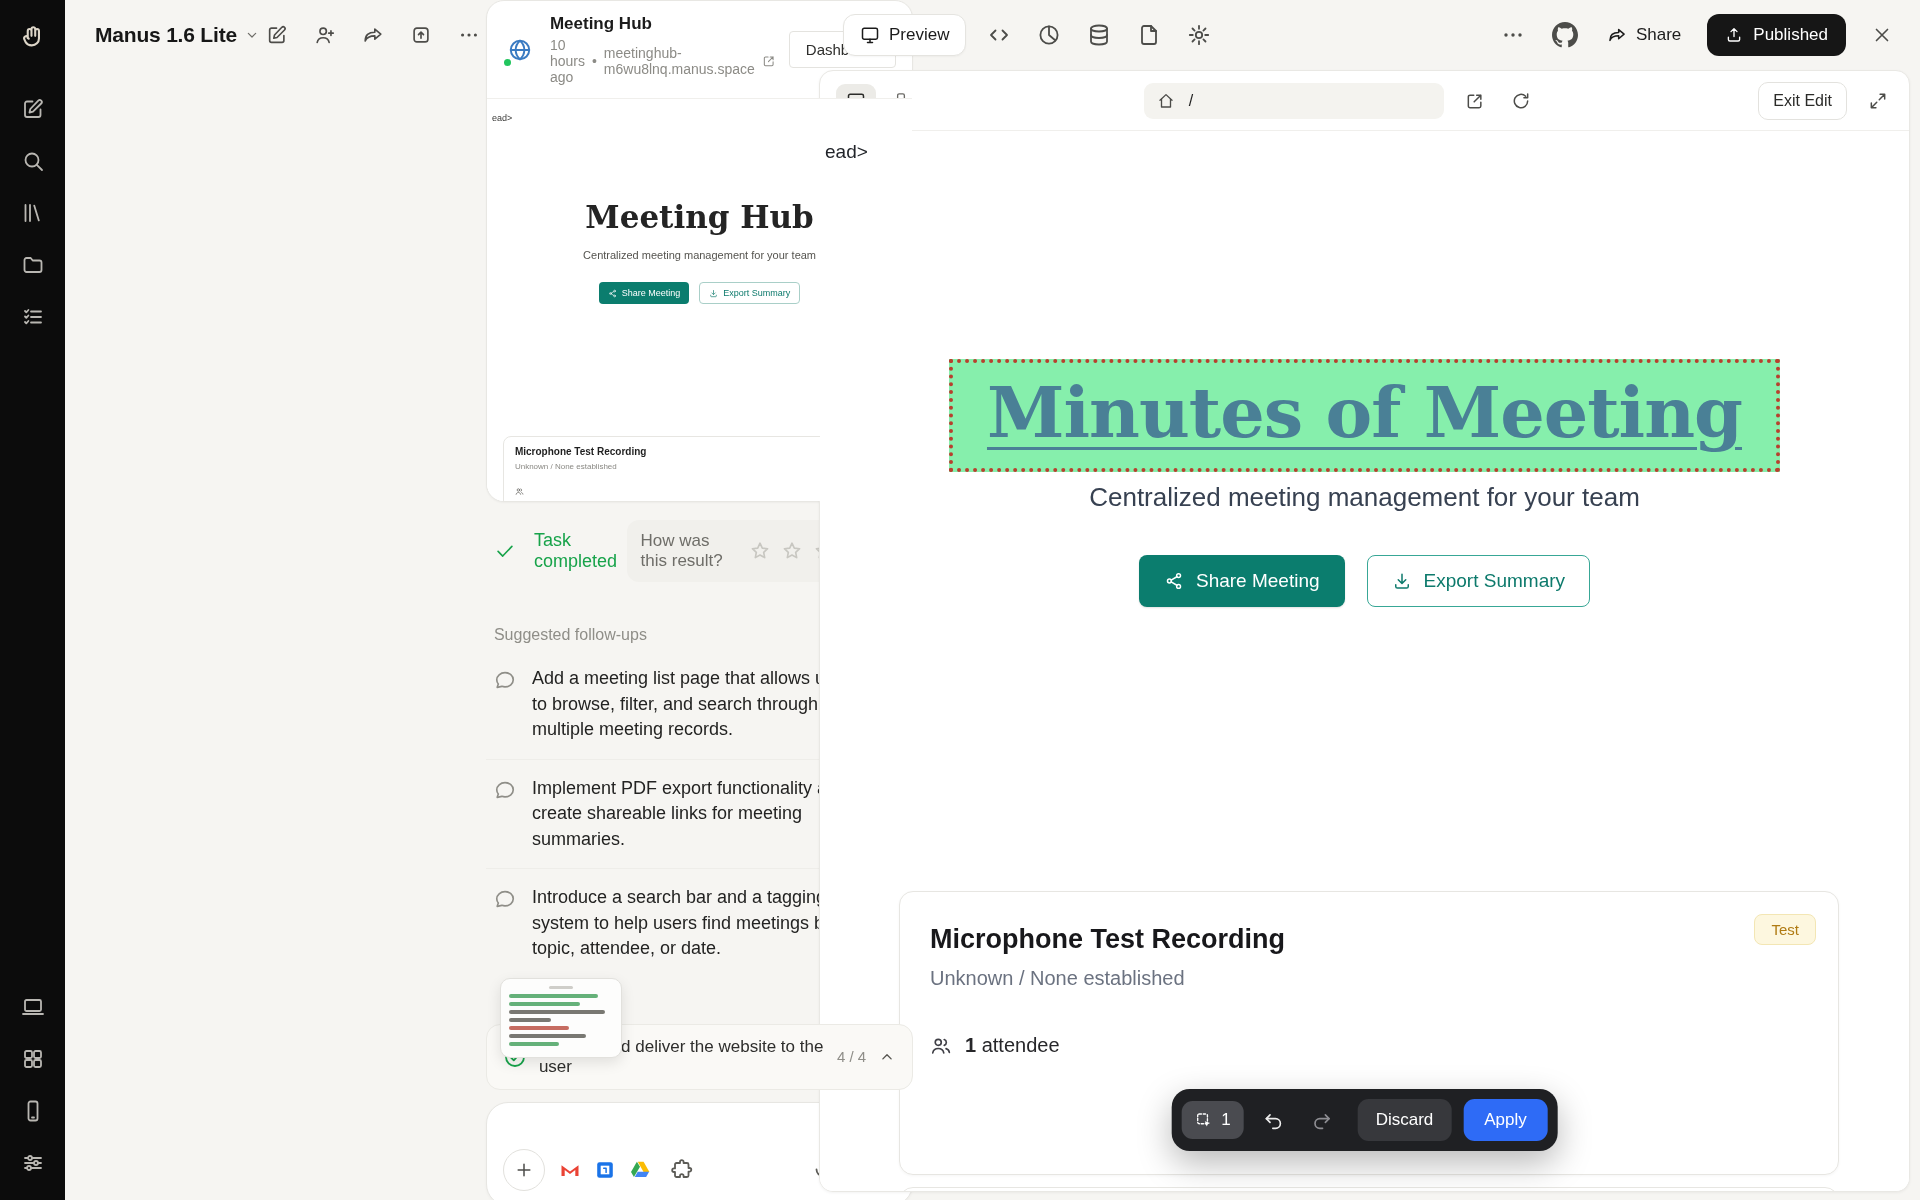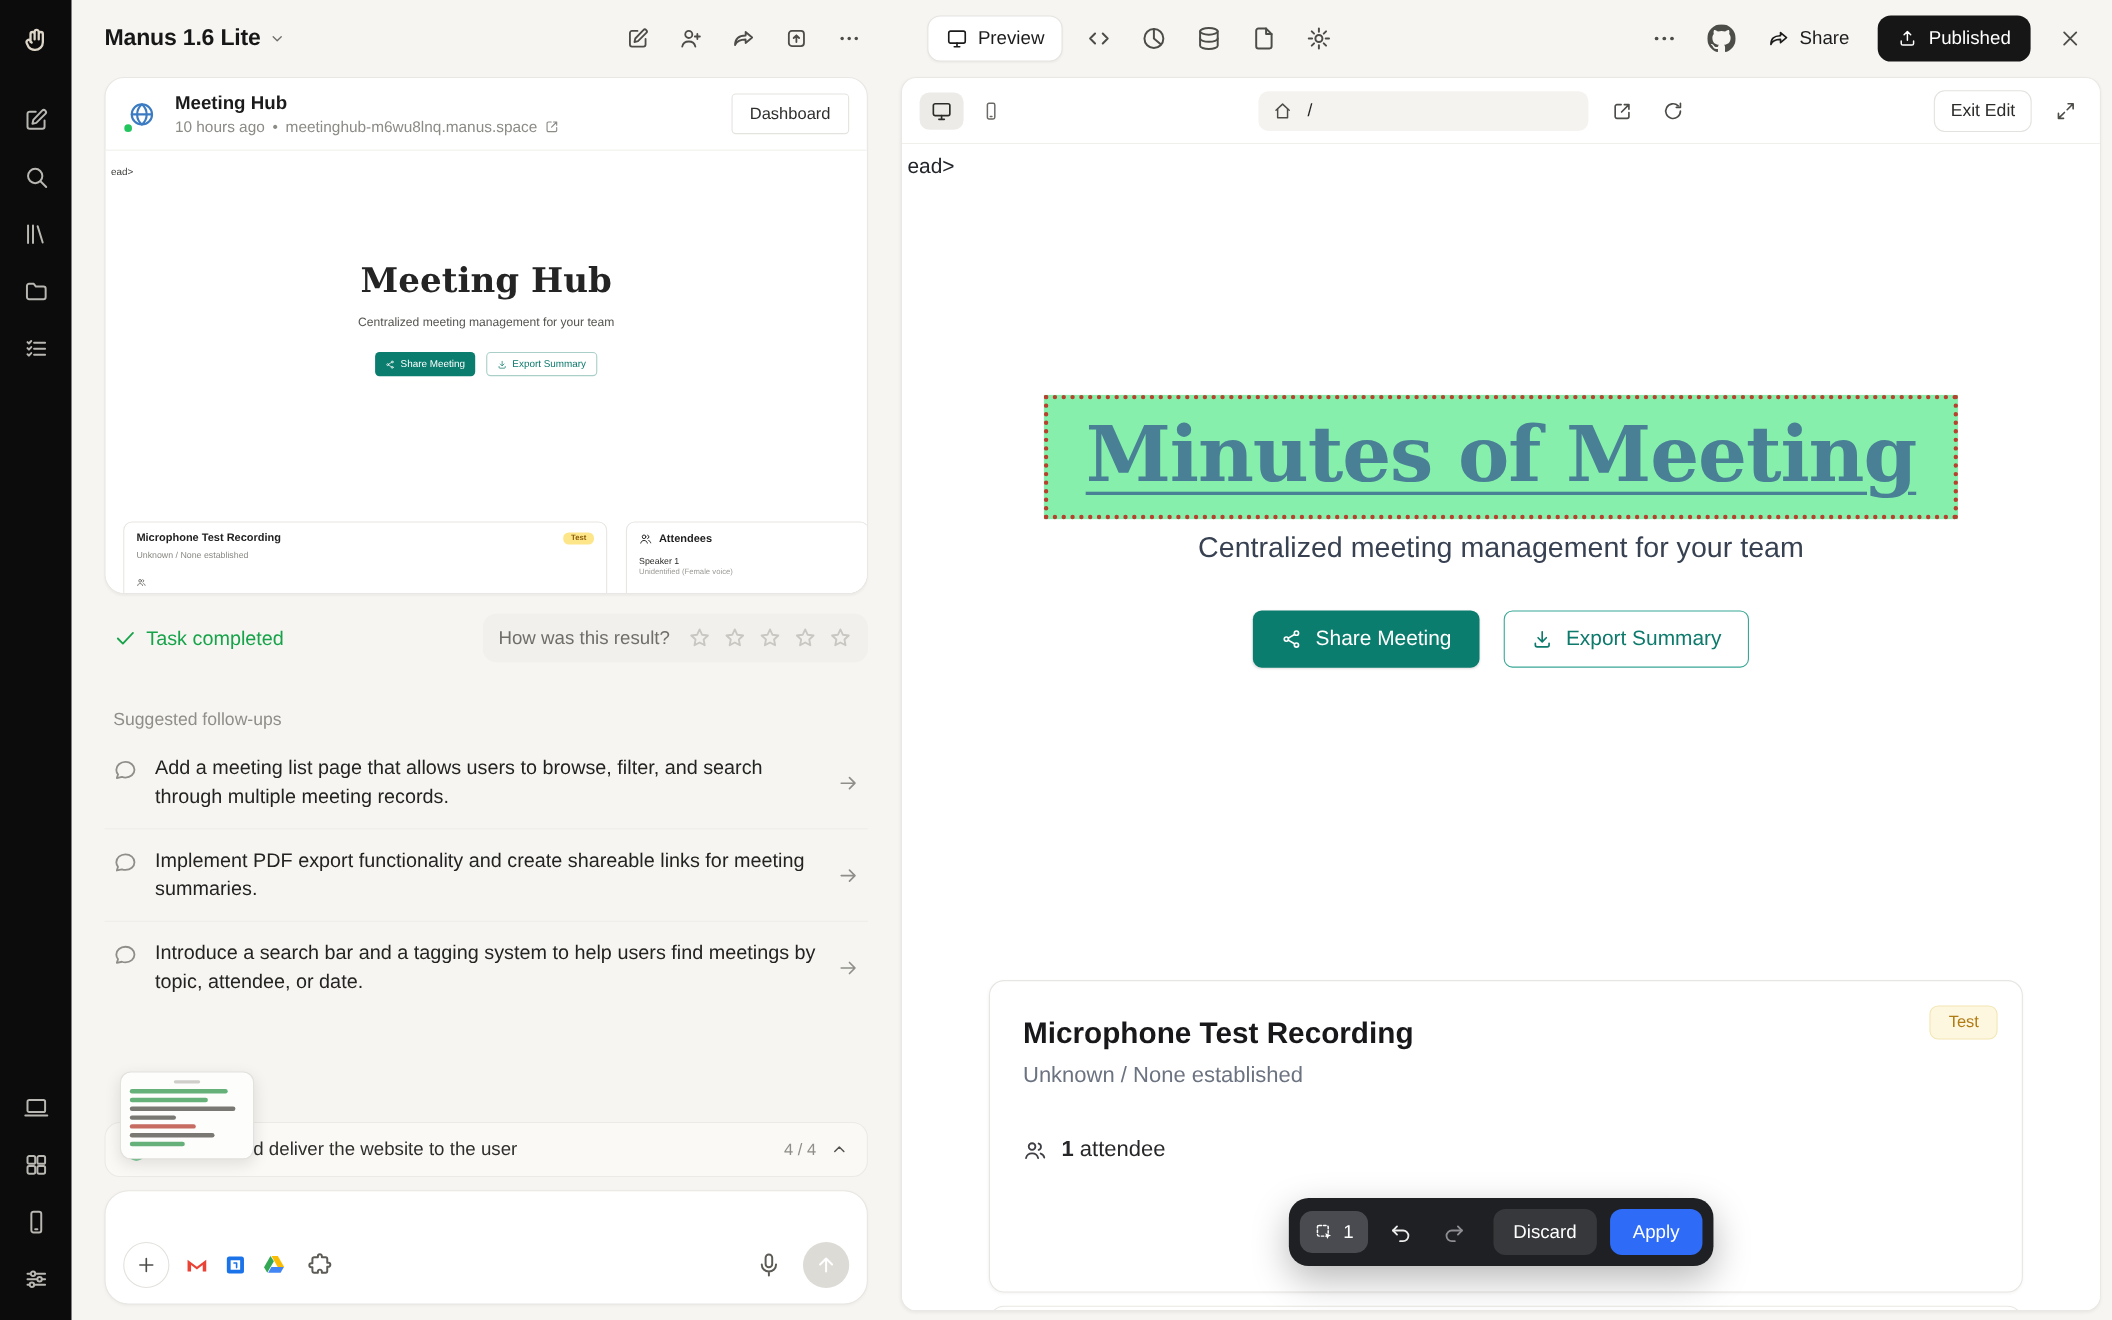--- a/index.html
+++ b/index.html
@@ -17,21 +17,21 @@
   .app { display:flex; width:1920px; height:1200px; }
 
   
   .sidebar { width:65px; background:#0c0c0c; display:flex; flex-direction:column; align-items:center; padding:16px 0 16px; }
   .sb-btn { width:42px; height:42px; display:grid; place-items:center; color:#b9b7b2; border-radius:10px; }
   .sb-btn.logo { color:#ddd6c8; margin-bottom:30px; }
   .sb-group { display:flex; flex-direction:column; gap:10px; align-items:center; }
   .sb-spacer { flex:1; }
 
   
-  .chat-panel { width:754px; padding:0 30px; display:flex; flex-direction:column; }
+  .chat-panel { width:754px; padding:0 30px; display:flex; }
   .chat-header { height:70px; display:flex; align-items:center; justify-content:space-between; flex:none; }
   .chat-title-wrap { display:flex; align-items:center; gap:7px; }
   .chat-title { font-size:21px; font-weight:700; color:#171717; letter-spacing:-0.2px; }
   .chat-header-icons { display:flex; align-items:center; gap:14px; color:#4d4c49; }
   .chat-header-icons .icon-btn { width:34px; height:34px; display:grid; place-items:center; border-radius:9px; }
 
   .chat-body { flex:1; display:flex; flex-direction:column; min-height:0; padding-bottom:14px; }
 
   .project-card { background:#fff; border:1px solid #e8e7e3; border-radius:18px; overflow:hidden; box-shadow:0 1px 2px rgba(0,0,0,.04); flex:none; }
   .pc-header { display:flex; align-items:center; gap:13px; padding:13px 16px; }
@@ -59,21 +59,21 @@
   .mc-row { display:flex; align-items:center; justify-content:space-between; gap:6px; }
   .mc-row.left { justify-content:flex-start; }
   .mc-title { font-size:10px; font-weight:700; color:#1f1f1f; }
   .mc-badge { background:#fde68a; color:#8a5a0a; font-size:7px; font-weight:700; padding:2px 7px; border-radius:5px; }
   .mc-sub { margin-top:5px; font-size:8px; color:#8a8984; }
   .mc-foot { margin-top:16px; display:flex; align-items:center; gap:4px; font-size:7px; color:#55544f; }
   .mc-speaker { margin-top:10px; font-size:8px; color:#2b2b29; }
   .mc-speaker-sub { margin-top:2px; font-size:7px; color:#9b9a95; }
 
   .result-row { margin-top:18px; display:flex; align-items:center; justify-content:space-between; flex:none; }
-  .task-completed { display:flex; align-items:center; gap:8px; color:#17a34a; font-size:18px; font-weight:500; padding-left:8px; }
+  .task-completed { display:flex; align-items:center; gap:18px; color:#17a34a; font-size:18px; font-weight:500; padding-left:8px; }
   .rating-pill { display:flex; align-items:center; gap:10px; background:#f1f0ec; border-radius:12px; padding:11px 14px; }
   .rating-pill .prompt { font-size:17px; color:#6f6e69; margin-right:6px; }
   .star-btn { color:#c8c7c1; display:grid; place-items:center; }
 
   .followups { margin-top:44px; flex:none; }
   .fu-heading { font-size:16px; color:#8f8e88; margin-bottom:6px; padding-left:8px; }
   .fu-item { display:flex; align-items:flex-start; gap:16px; padding:16px 8px; border-bottom:1px solid #eeede9; }
   .fu-item:last-child { border-bottom:none; }
   .fu-icon { color:#8f8e88; margin-top:3px; }
   .fu-text { flex:1; font-size:18px; line-height:1.42; color:#232322; }

